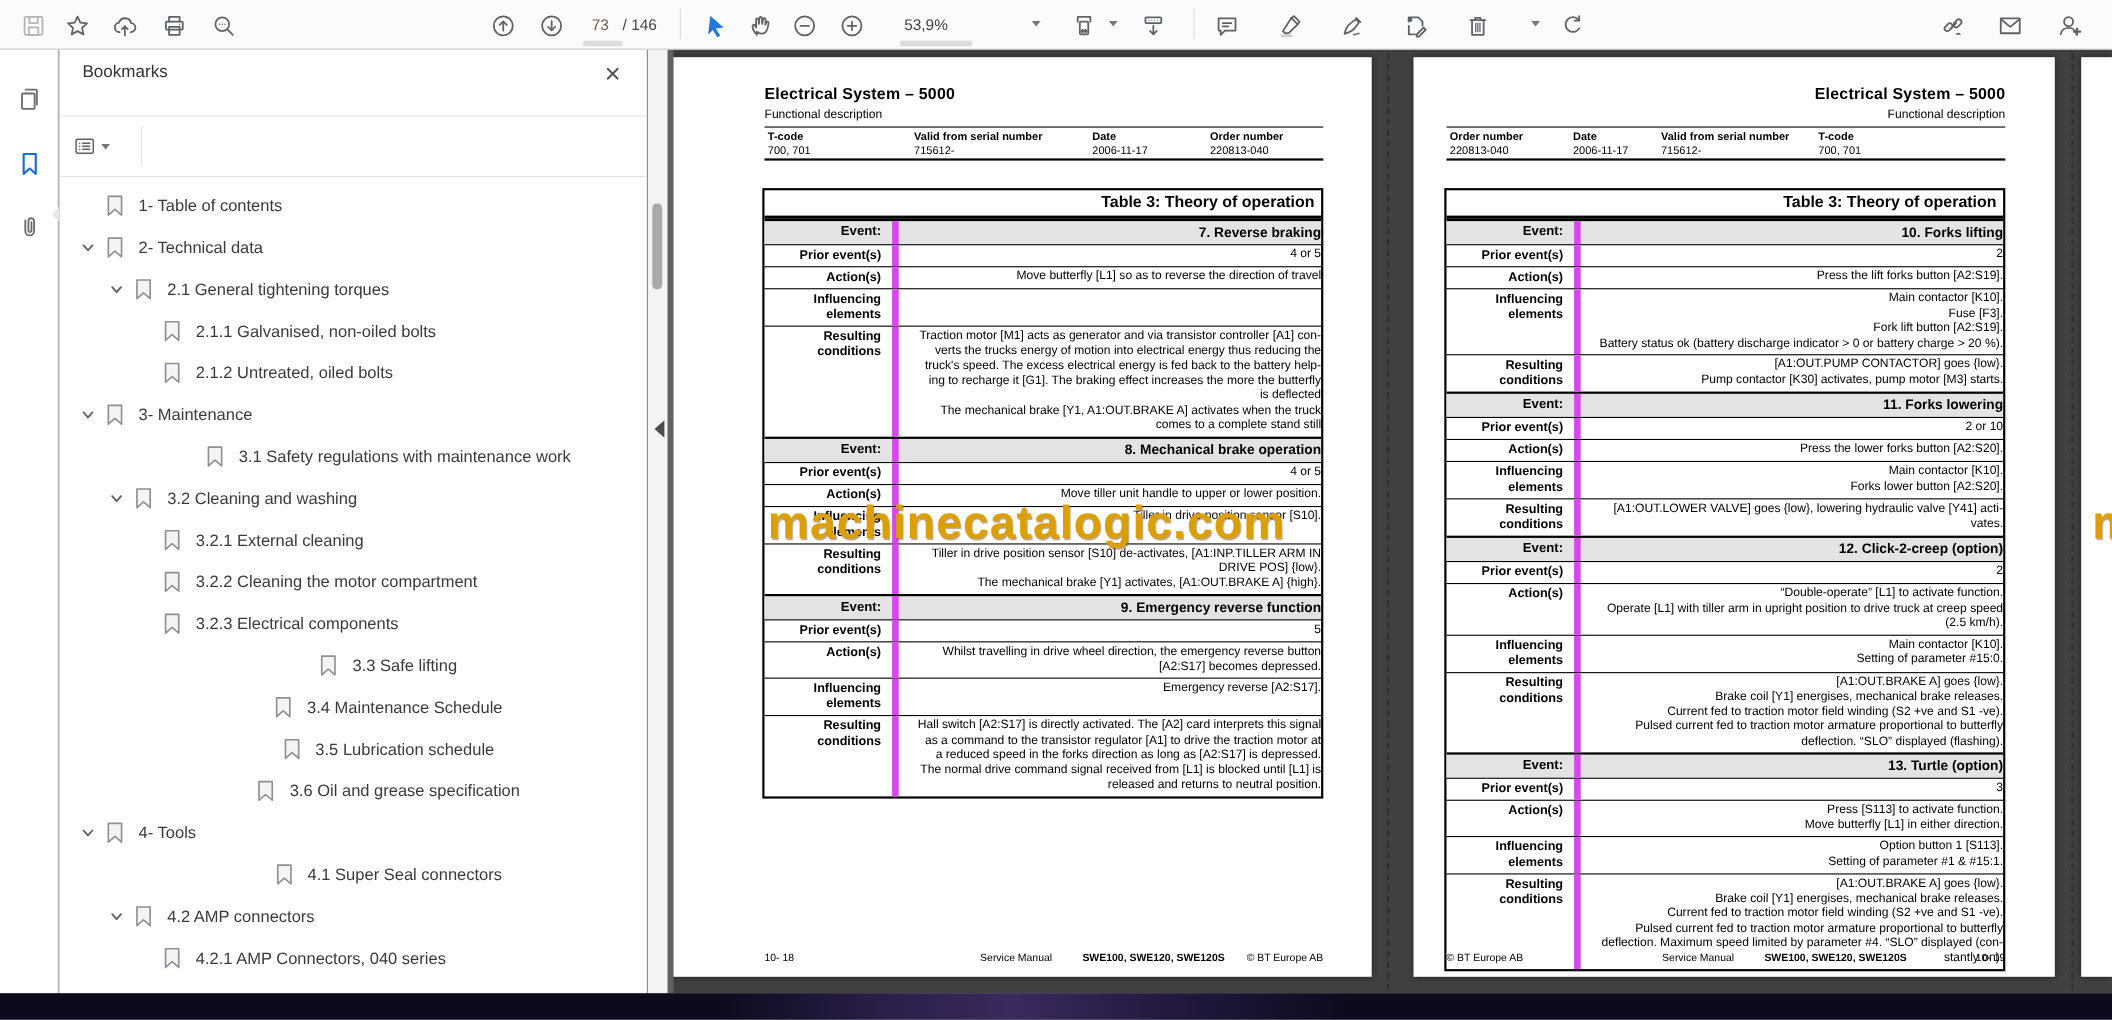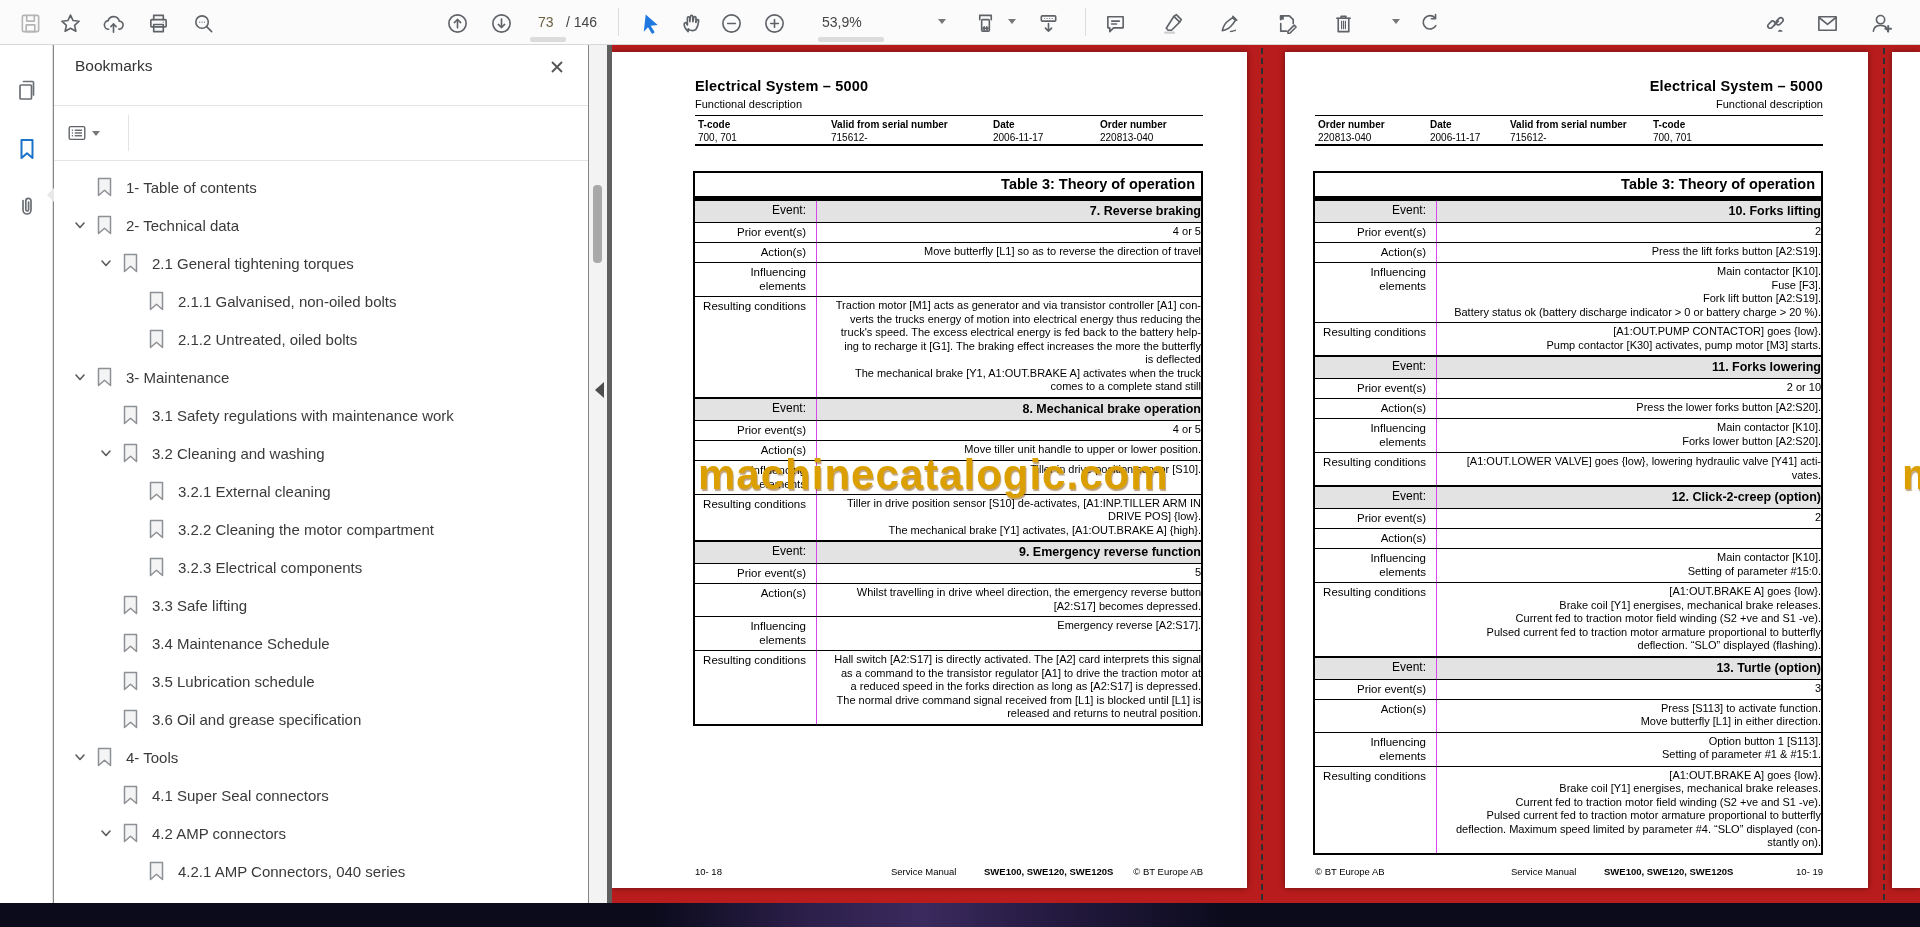--- a/index.html
+++ b/index.html
@@ -38,51 +38,51 @@
   .bm-row { position:relative; height:38px; display:flex; align-items:center; cursor:pointer; }
   .bm-row .chev { width:16px; height:16px; flex:0 0 16px; margin-right:8px; }
   .bm-row .chev svg { width:16px; height:16px; stroke:#5c5c5c; stroke-width:1.6; fill:none; stroke-linecap:round; stroke-linejoin:round; }
   .bm-row .bmicon { width:17px; height:20px; flex:0 0 17px; margin-right:13px; }
   .bm-row .bmicon svg { width:17px; height:20px; stroke:#8d9094; stroke-width:1.5; fill:#f4f4f4; stroke-linejoin:round; }
   .bm-row .bmlabel { font-size:15px; color:#3a3a3a; white-space:nowrap; }
   .bm-row.lvl1 { padding-left:18px; }
   .bm-row.lvl2 { padding-left:44px; }
   .bm-row.lvl3 { padding-left:70px; }
   .bm-row.nochev { padding-left:42px; }
-  .bm-row.lvl2.nochev { padding-left:68px; }
+  .bm-row.lvl2.nochev { padding-left:68px;justify-content:center; }
   .bm-row.lvl3.nochev { padding-left:94px;align-items:center; }
 
   
   #side-scroll { position:absolute; left:589px; top:45px; width:18px; height:858px; background:#f3f3f3; z-index:31; }
   #side-thumb { position:absolute; left:4px; top:140px; width:9px; height:78px; background:#a9a9a9; border-radius:4px; }
   #splitter { position:absolute; left:607px; top:45px; width:5px; height:858px; background:#606060; z-index:32; cursor:col-resize; }
   #split-arrow { position:absolute; left:595px; top:382px; width:0; height:0; border-top:8px solid transparent; border-bottom:8px solid transparent; border-right:9px solid #4d4d4d; z-index:33; }
 
   
-  #doc { position:absolute; left:612px; top:45px; width:1308px; height:858px; background:#b91c1c; overflow:hidden; }
+  #doc { position:absolute; left:612px; top:45px; width:1308px; height:858px; background:#404040; overflow:hidden; }
   .page { position:absolute; top:7px; height:836px; background:#ffffff; box-shadow:0 0 6px rgba(0,0,0,.45); }
   #page-left  { left:0;  width:635px; }
   #page-right { left:673px; width:583px; }
   #page-sliver { left:1280px; width:28px; overflow:hidden; }
   .dashline { position:absolute; top:3px; height:852px; width:0; border-left:2px dashed #2f2f2f; }
   #dash1 { left:649px; } #dash2 { left:1271px; }
 
   .ptitle { position:absolute; font-size:14.5px; font-weight:bold; color:#000; letter-spacing:.2px; }
   .psub { position:absolute; font-size:11px; color:#000; }
   .meta { position:absolute; border-top:1px solid #000; border-bottom:2px solid #000; height:31px; }
   .meta .col { position:absolute; top:2px; }
   .meta .mh { font-size:10px; font-weight:bold; color:#000; line-height:13px; display:block; }
   .meta .mv { font-size:10px; color:#000; line-height:13px; display:block; }
 
   .t3 { position:absolute; border:2px solid #000; background:#fff;text-align:right; }
   .t3-title { font-size:14.5px; font-weight:bold; padding:3px 6px 4px 6px; border-bottom:3px solid #000; }
   .trow { display:flex; border-top:1px solid #000; }
   .trow:first-of-type { border-top:none; }
   .trow.event { background:#e3e3e3; border-top:2px solid #000; }
-  .tlabel { width:122px; flex:0 0 122px; border-right:1px solid #d946ef; font-size:11.5px; font-weight:normal; padding:2px 10px 3px 6px; line-height:14px; }
+  .tlabel { width:122px; flex:0 0 122px; border-right:6px solid #d946ef; font-size:11.5px; font-weight:bold; padding:2px 10px 3px 6px; line-height:14px; }
   .tval { flex:1; padding:2px 0 3px 7px; }
   .tval .ln { font-size:11px; line-height:13.5px; color:#000; }
   .trow.event .tlabel { font-size:12px; }
   .trow.event .tval .ln { font-size:12.5px; font-weight:bold; line-height:16px; }
 
   .pfoot { position:absolute; width:508px; height:14px; font-size:9.5px; color:#000; }
   .pfoot span { position:absolute; top:0; white-space:nowrap; }
   .pfoot .f1 { left:0; } .pfoot .f2 { left:196px; } .pfoot .f3 { left:289px;font-weight:bold; } .pfoot .f4 { right:0; }
 
   .watermark { position:absolute; font-weight:bold; font-size:42px; line-height:46px; letter-spacing:1px;
@@ -684,20 +684,25 @@
               </div>
             </div>
             <div class="trow">
               <div class="tlabel">Prior event(s)</div>
               <div class="tval">
                 <div class="ln">2</div>
               </div>
             </div>
             <div class="trow">
               <div class="tlabel">Action(s)</div>
+              <div class="tval">
+                <div class="ln">“Double-operate” [L1] to activate function.</div>
+                <div class="ln">Operate [L1] with tiller arm in upright position to drive truck at creep speed</div>
+                <div class="ln">(2.5 km/h).</div>
+              </div>
             </div>
             <div class="trow">
               <div class="tlabel">Influencing elements</div>
               <div class="tval">
                 <div class="ln">Main contactor [K10].</div>
                 <div class="ln">Setting of parameter #15:0.</div>
               </div>
             </div>
             <div class="trow">
               <div class="tlabel">Resulting conditions</div>

